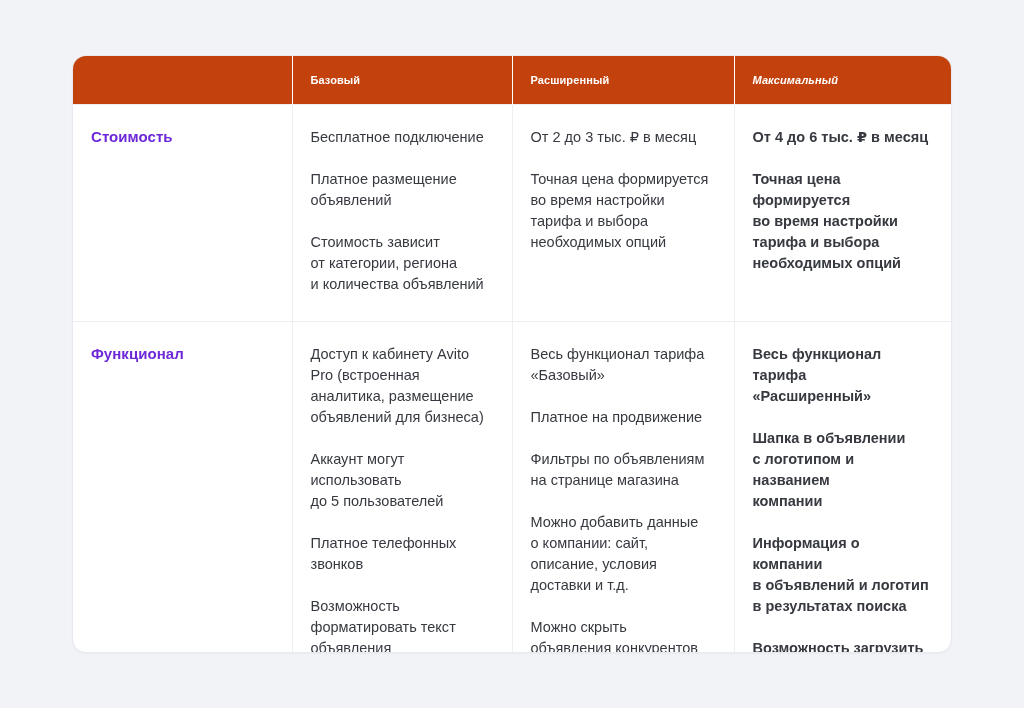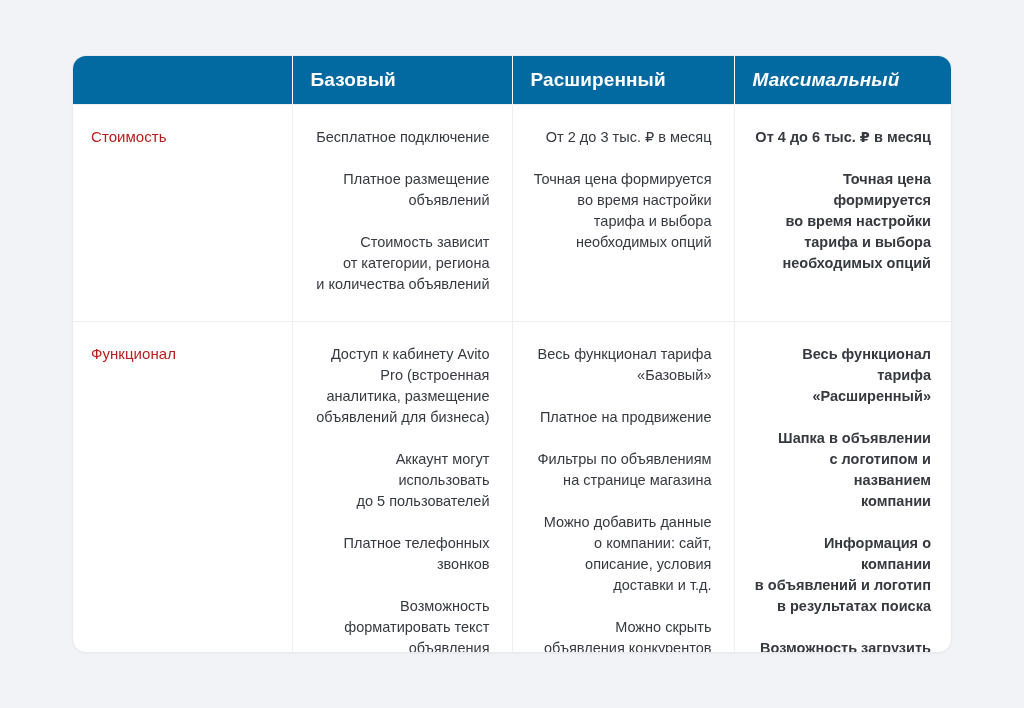--- a/index.html
+++ b/index.html
@@ -43,23 +43,23 @@
     height: 100%;
     border-collapse: collapse;
     table-layout: fixed;
   }
 
   
   .thead-row {
     height: 48px;
   }
   .th {
-    background: #0369a1;
+    background: #c2410c;
     color: #ffffff;
-    font-size: 19px;
+    font-size: 11px;
     font-weight: 600;
     letter-spacing: 0.1px;
     text-align: left;
     vertical-align: middle;
     padding: 0 0 0 18px;
     box-sizing: border-box;
     border-right: 1px solid #ffffff;
   }
   .th:last-child { border-right: none; font-style: italic; }
   .th.th-blank { padding: 0; }
@@ -69,39 +69,38 @@
     vertical-align: top;
     padding: 22px 22px 26px 18px;
     box-sizing: border-box;
     border-top: 1px solid #eceef2;
     border-right: 1px solid #eceef2;
   }
   .td:last-child { border-right: none; font-weight: bold; }
 
   .row-label {
     font-size: 15px;
-    font-weight: 400;
-    color: #b91c1c;
+    font-weight: 700;
+    color: #6d28d9;
     line-height: 1.35;
     letter-spacing: 0.05px;
   }
 
   .cell-list {
     list-style: none;
     margin: 0;
     padding: 0;
   }
   .cell-list li {
     font-size: 14.5px;
     line-height: 21px;
     color: #36393f;
     margin: 0 0 21px 0;
     white-space: pre-line;
     letter-spacing: 0.01px;
-    text-align: right;
   }
   .cell-list li:last-child { margin-bottom: 0; }
 
   
   .col-label { width: 219px; }
   .col-basic { width: 220px; }
   .col-ext   { width: 222px; }
   .col-max   { width: 219px; }
 </style>
 </head>

